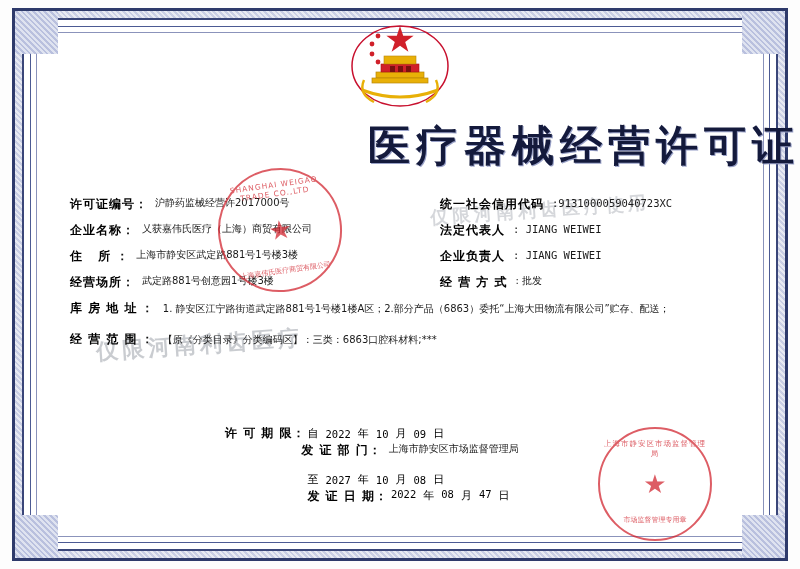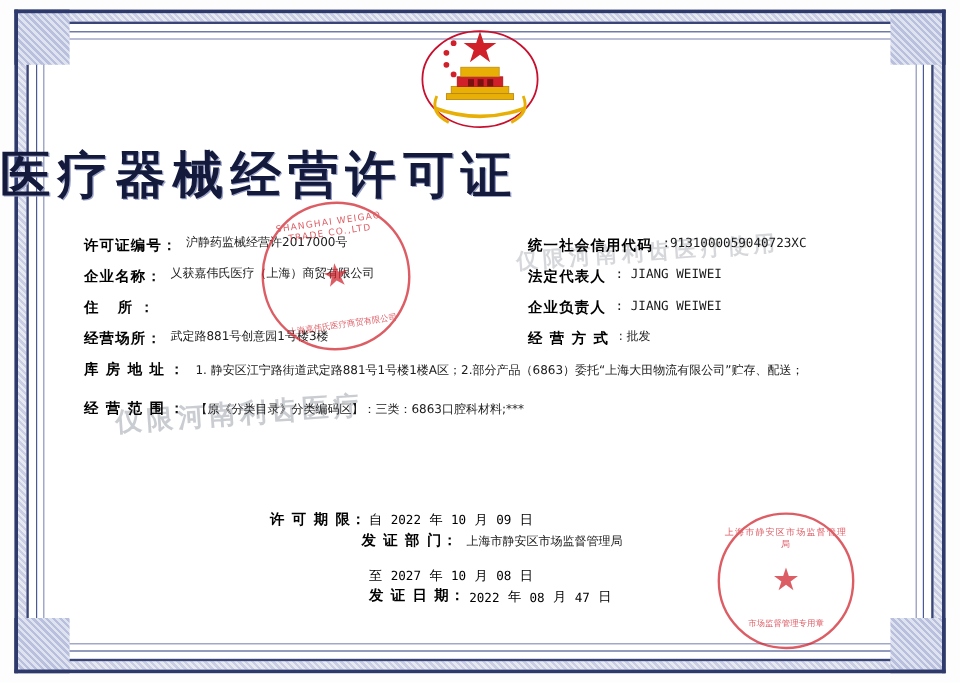--- a/index.html
+++ b/index.html
@@ -57,21 +57,21 @@
 
   
   .emblem{
     position:absolute;left:50%;top:20px;transform:translateX(-50%);
     width:104px;height:88px;
   }
 
   
   .title{
     position:absolute;left:0;right:0;top:118px;
-    text-align:left;
+    text-align:right;
     font-family:"DejaVu Sans","Liberation Sans",sans-serif;
     font-size:42px;
     font-weight:bold;
     letter-spacing:6px;
     color:#141a3c;
     text-shadow:1px 1px 0 #9aa2c8;
   }
 
   
   .body{
@@ -109,21 +109,21 @@
   .scope .lbl{display:inline;}
   .scope .val{display:inline;margin-left:6px;}
 
   
   .footer{
     position:absolute;left:70px;right:50px;bottom:52px;
     font-size:11.5px;
   }
   .frow{display:flex;align-items:center;margin-bottom:12px;flex-direction:column;}
   .fleft{width:370px;display:flex;align-items:center;}
-  .fright{flex:1;display:flex;align-items:flex-end;}
+  .fright{flex:1;display:flex;align-items:flex-start;}
   .dseg{margin:0 4px;font-size:10.5px;font-family:"DejaVu Sans Mono","Liberation Mono",monospace;}
   .dunit{font-size:11px;margin:0 3px;}
 
   
   .seal{
     position:absolute;
     border:2px solid #d0202a;
     border-radius:50%;
     color:#d0202a;
     opacity:.72;
@@ -232,20 +232,21 @@
       <div class="col-right">
         <span class="lbl">法定代表人</span>
         <span class="val">: JIANG WEIWEI</span>
       </div>
     </div>
 
     <div class="row">
       <div class="col-left">
         <span class="lbl wide">住    所</span>
         <span class="colon">：</span>
+        <span class="val cn">上海市静安区武定路881号1号楼3楼</span>
       </div>
       <div class="col-right">
         <span class="lbl">企业负责人</span>
         <span class="val">: JIANG WEIWEI</span>
       </div>
     </div>
 
     <div class="row">
       <div class="col-left">
         <span class="lbl">经营场所</span>

